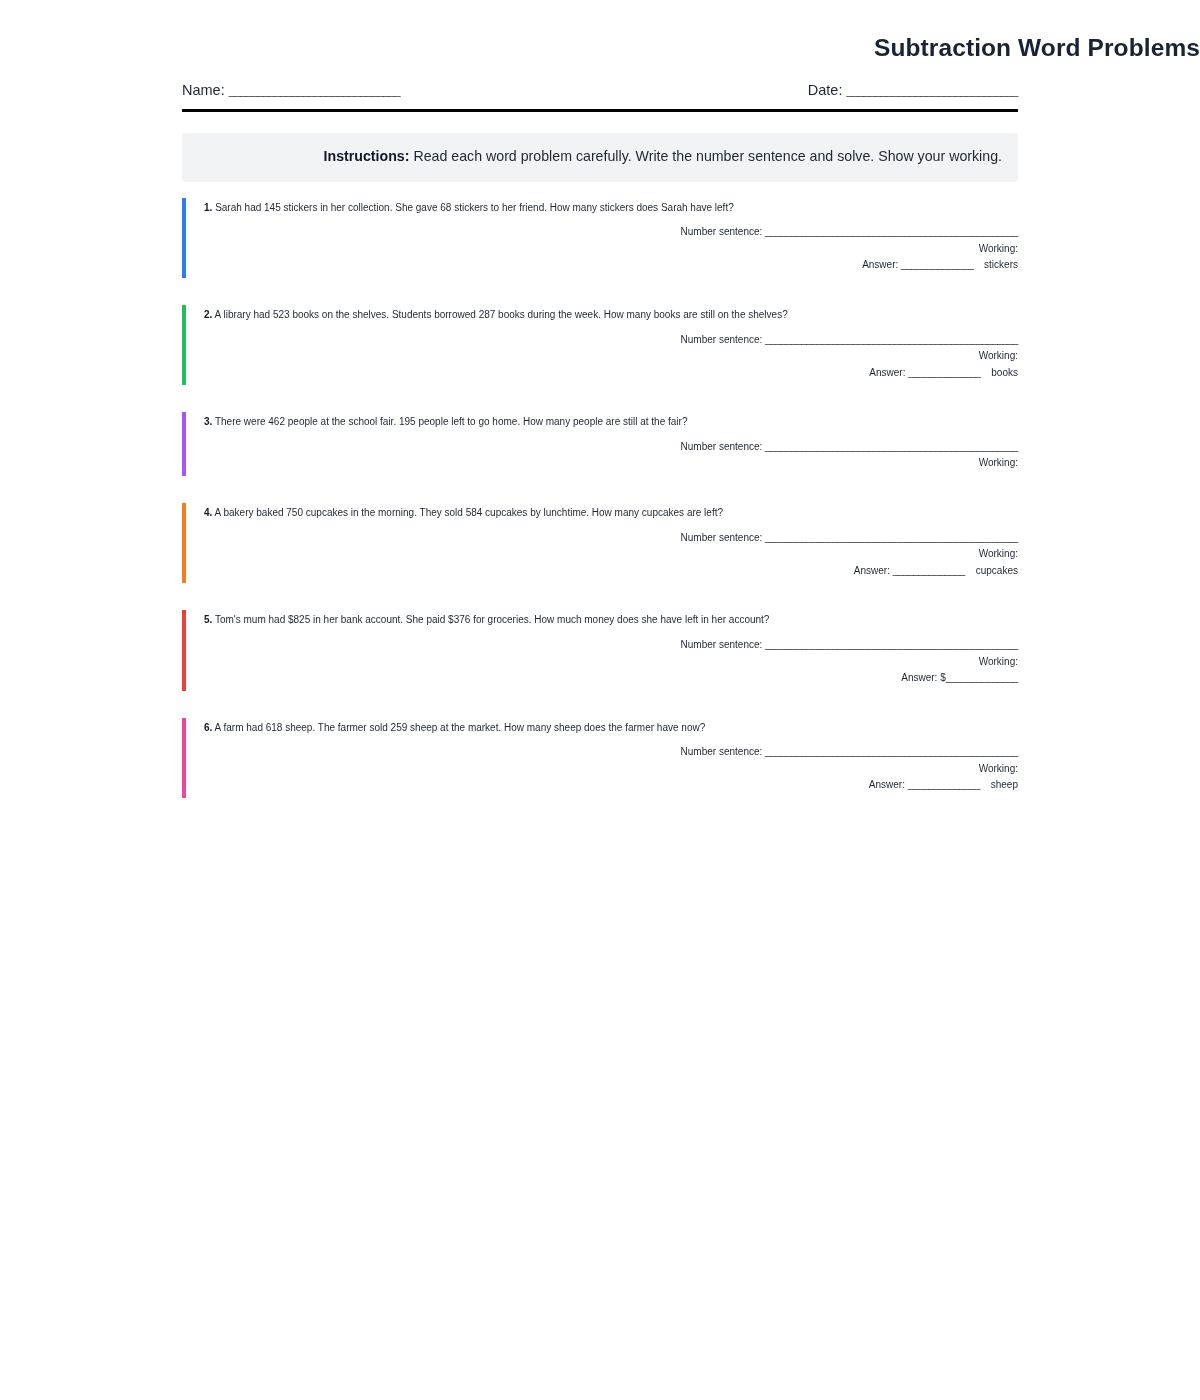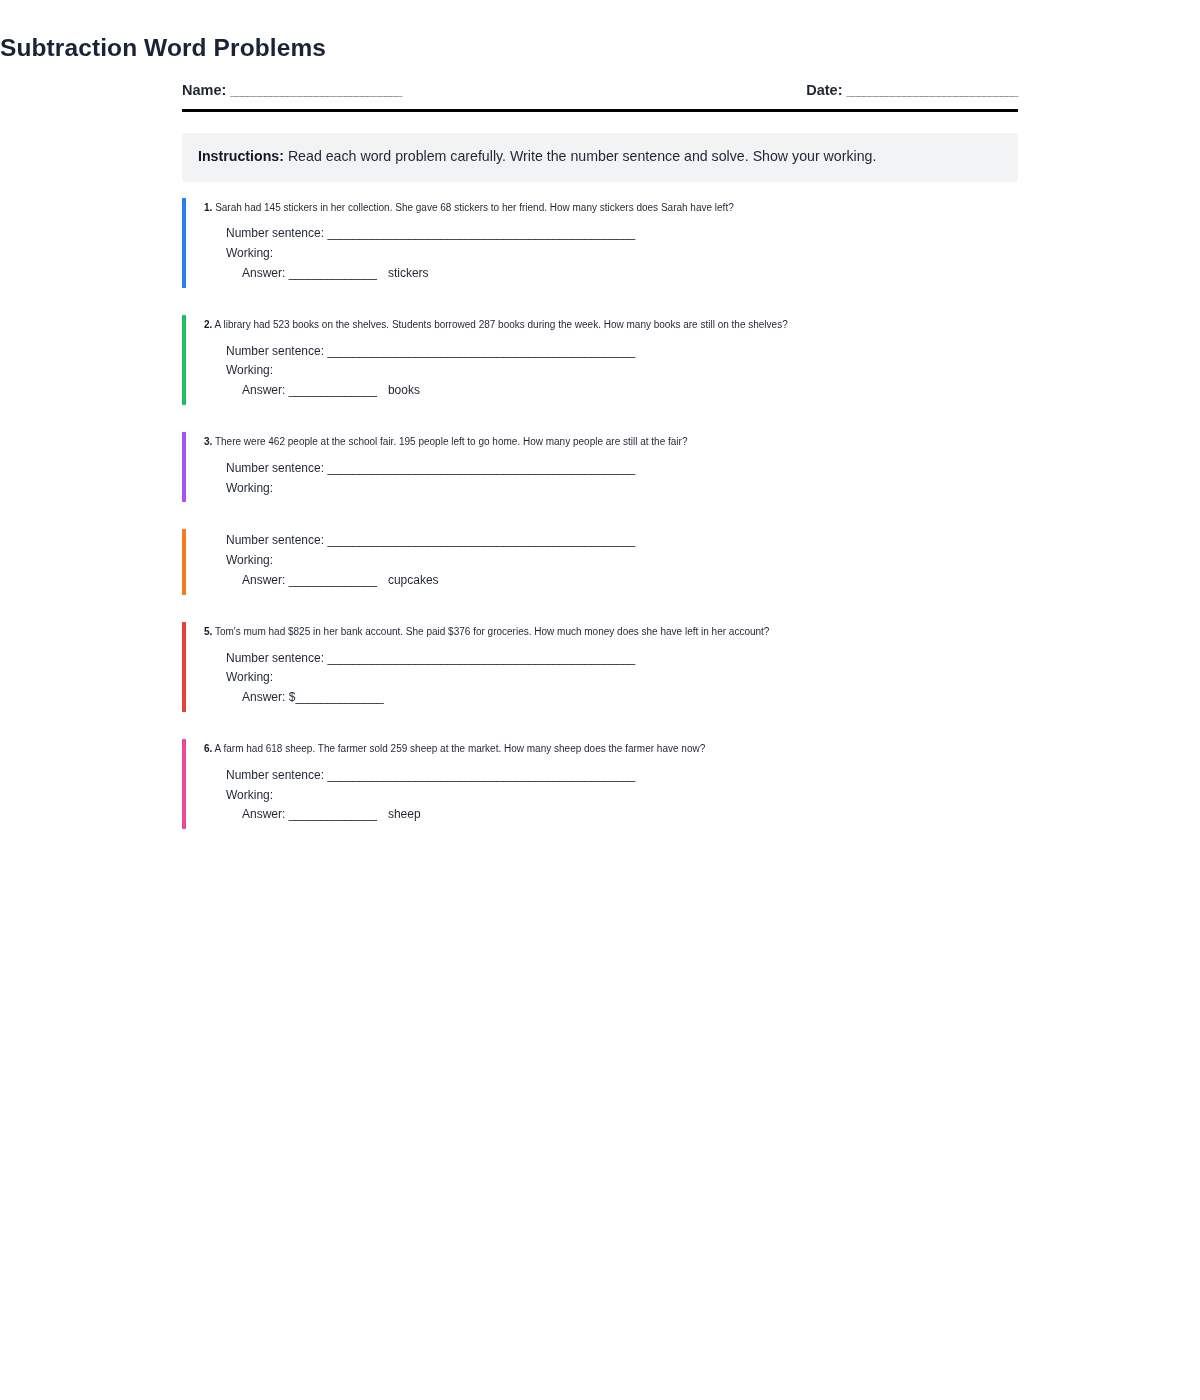--- a/index.html
+++ b/index.html
@@ -18,39 +18,38 @@
   .sheet {
     width: 1200px;
     height: 1400px;
     box-sizing: border-box;
     padding: 0;
     position: relative;
   }
 
   
   .page-title {
-    text-align: left;
+    text-align: right;
     font-size: 24.5px;
     font-weight: bold;
     color: #1a2336;
     letter-spacing: 0.1px;
     margin: 0;
     padding-top: 33px;
     line-height: 1.2;
   }
 
   .namedate-row {
     display: flex;
     justify-content: space-between;
     align-items: flex-end;
     width: 836px;
     margin: 20px auto 0 auto;
     font-size: 14.5px;
     color: #1f2633;
-    font-weight: bold;
   }
   .namedate-field {
     display: flex;
     align-items: baseline;
     white-space: nowrap;
   }
   .namedate-label {
     margin-right: 4px;
   }
   .namedate-rule {
@@ -70,20 +69,21 @@
   .instructions {
     width: 836px;
     box-sizing: border-box;
     margin: 21px auto 0 auto;
     background: #f2f3f5;
     border-radius: 4px;
     padding: 14px 16px 15px 16px;
     font-size: 14.2px;
     line-height: 1.35;
     color: #1f2633;
+    text-align: right;
   }
   .instructions b {
     font-weight: bold;
     color: #12182a;
   }
 
   
   .problems {
     width: 836px;
     margin: 0 auto;
@@ -110,25 +110,26 @@
     color: #1f2633;
     margin: 0 0 8px 0;
     max-width: 824px;
   }
   .problem-text .pnum {
     font-weight: bold;
     color: #12182a;
   }
 
   .field-row {
-    font-size: 12px;
+    font-size: 10px;
     line-height: 1.65;
     color: #1f2633;
     padding-left: 22px;
     white-space: nowrap;
+    text-align: right;
   }
   .field-row.answer-row {
     padding-left: 38px;
   }
   .rule {
     letter-spacing: -0.4px;
     color: #1f2633;
   }
   .unit {
     margin-left: 8px;
@@ -175,20 +176,21 @@
         <div class="field-row answer-row"><span>Answer:</span> <span class="rule">______________</span> <span class="unit">books</span></div>
       </div>
       <div class="problem">
         <div class="accent-bar" style="background: rgb(168, 85, 247);"></div>
         <p class="problem-text"><span class="pnum">3.</span> <span>There were 462 people at the school fair. 195 people left to go home. How many people are still at the fair?</span></p>
         <div class="field-row"><span>Number sentence:</span> <span class="rule">_________________________________________________</span></div>
         <div class="field-row"><span>Working:</span></div>
       </div>
       <div class="problem">
         <div class="accent-bar" style="background: rgb(245, 124, 31);"></div>
+        <p class="problem-text"><span class="pnum">4.</span> <span>A bakery baked 750 cupcakes in the morning. They sold 584 cupcakes by lunchtime. How many cupcakes are left?</span></p>
         <div class="field-row"><span>Number sentence:</span> <span class="rule">_________________________________________________</span></div>
         <div class="field-row"><span>Working:</span></div>
         <div class="field-row answer-row"><span>Answer:</span> <span class="rule">______________</span> <span class="unit">cupcakes</span></div>
       </div>
       <div class="problem">
         <div class="accent-bar" style="background: rgb(232, 65, 60);"></div>
         <p class="problem-text"><span class="pnum">5.</span> <span>Tom's mum had $825 in her bank account. She paid $376 for groceries. How much money does she have left in her account?</span></p>
         <div class="field-row"><span>Number sentence:</span> <span class="rule">_________________________________________________</span></div>
         <div class="field-row"><span>Working:</span></div>
         <div class="field-row answer-row"><span>Answer:</span> <span>$</span><span class="rule">______________</span></div>

